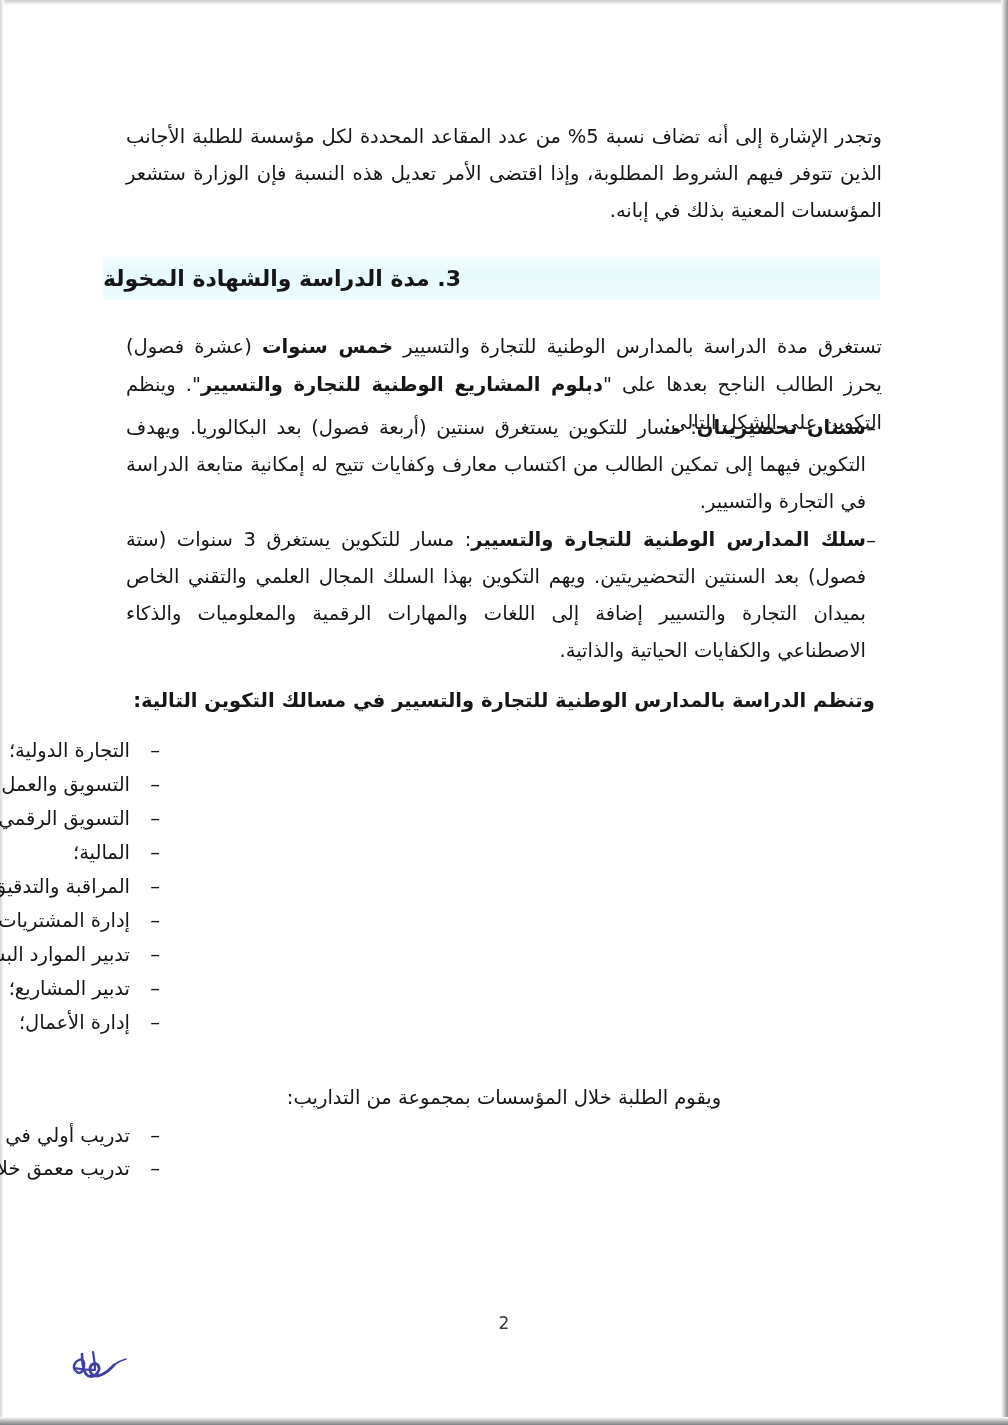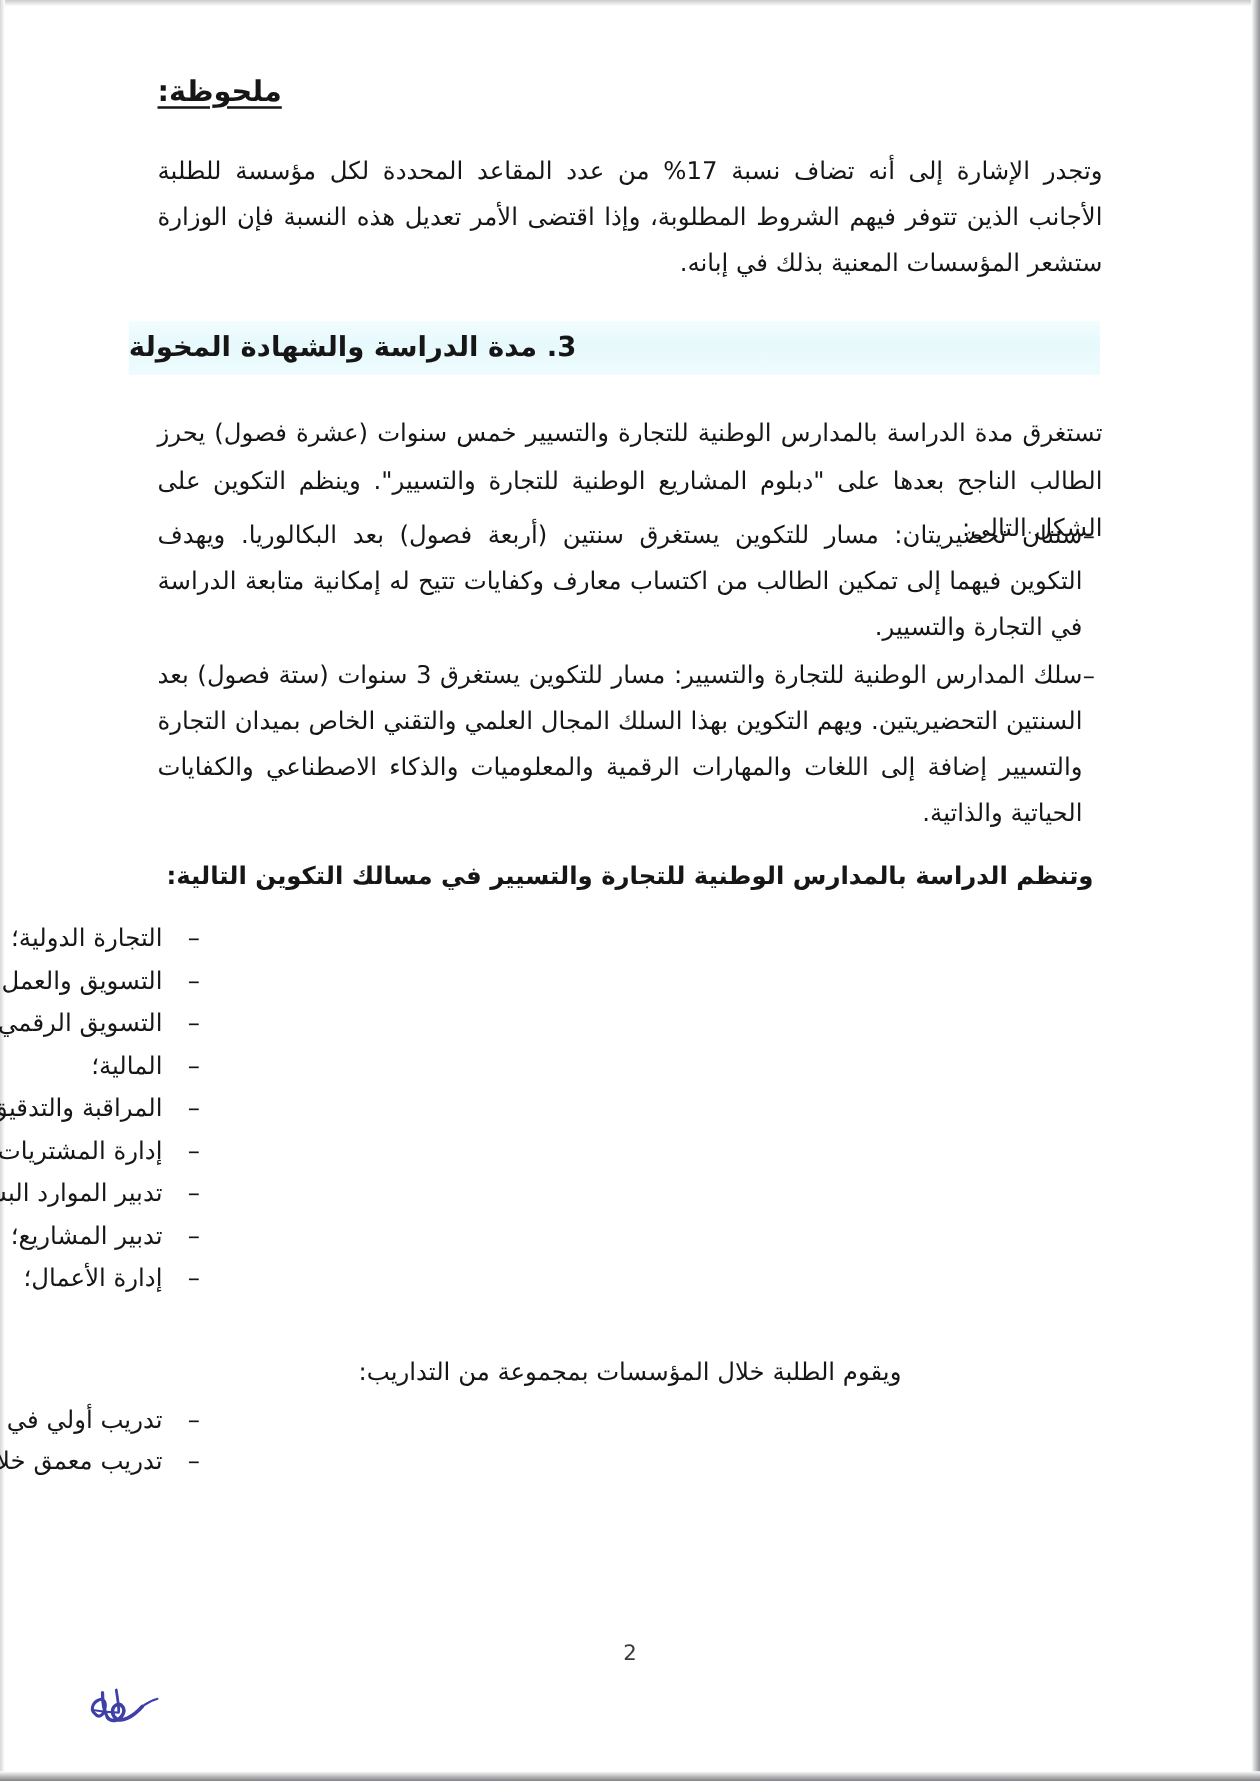--- a/index.html
+++ b/index.html
@@ -119,21 +119,21 @@
     line-height: 34px;
     direction: rtl;
   }
 
   .para-duration {
     top: 328px;
     font-size: 19.5px;
     line-height: 38px;
   }
 
-  b, .b { font-weight: 400; }
+  b, .b { font-weight: 700; }
 
   
   .bullet-row {
     position: absolute;
     right: 126px;
     left: 126px;
     direction: rtl;
   }
   .bullet-row .dash {
     position: absolute;
@@ -257,25 +257,22 @@
 
 <div class="page">
 
   <div class="scan-edge-top"></div>
   <div class="scan-edge-left"></div>
   <div class="scan-edge-right"></div>
   <div class="scan-edge-bottom"></div>
 
   <div class="content">
 
-    <div class="note-heading">
-      <span class="u">ملحوظة:</span>
-    </div>
-
-    <div class="block para-note">وتجدر الإشارة إلى أنه تضاف نسبة 17% من عدد المقاعد المحددة لكل مؤسسة للطلبة الأجانب الذين تتوفر فيهم الشروط المطلوبة، وإذا اقتضى الأمر تعديل هذه النسبة فإن الوزارة ستشعر المؤسسات المعنية بذلك في إبانه.</div>
+
+    <div class="block para-note">وتجدر الإشارة إلى أنه تضاف نسبة 5% من عدد المقاعد المحددة لكل مؤسسة للطلبة الأجانب الذين تتوفر فيهم الشروط المطلوبة، وإذا اقتضى الأمر تعديل هذه النسبة فإن الوزارة ستشعر المؤسسات المعنية بذلك في إبانه.</div>
 
     <div class="section-band"></div>
     <div class="section-band-title">3. مدة الدراسة والشهادة المخولة</div>
 
     <div class="block para-duration">
       <span>تستغرق مدة الدراسة بالمدارس الوطنية للتجارة والتسيير </span><span class="b">خمس سنوات</span><span> (عشرة فصول) يحرز الطالب الناجح بعدها على "</span><span class="b">دبلوم المشاريع الوطنية للتجارة والتسيير</span><span>". وينظم التكوين على الشكل التالي:</span>
     </div>
 
     <div class="bullet-row bullet-prep">
       <span class="dash">–</span>

